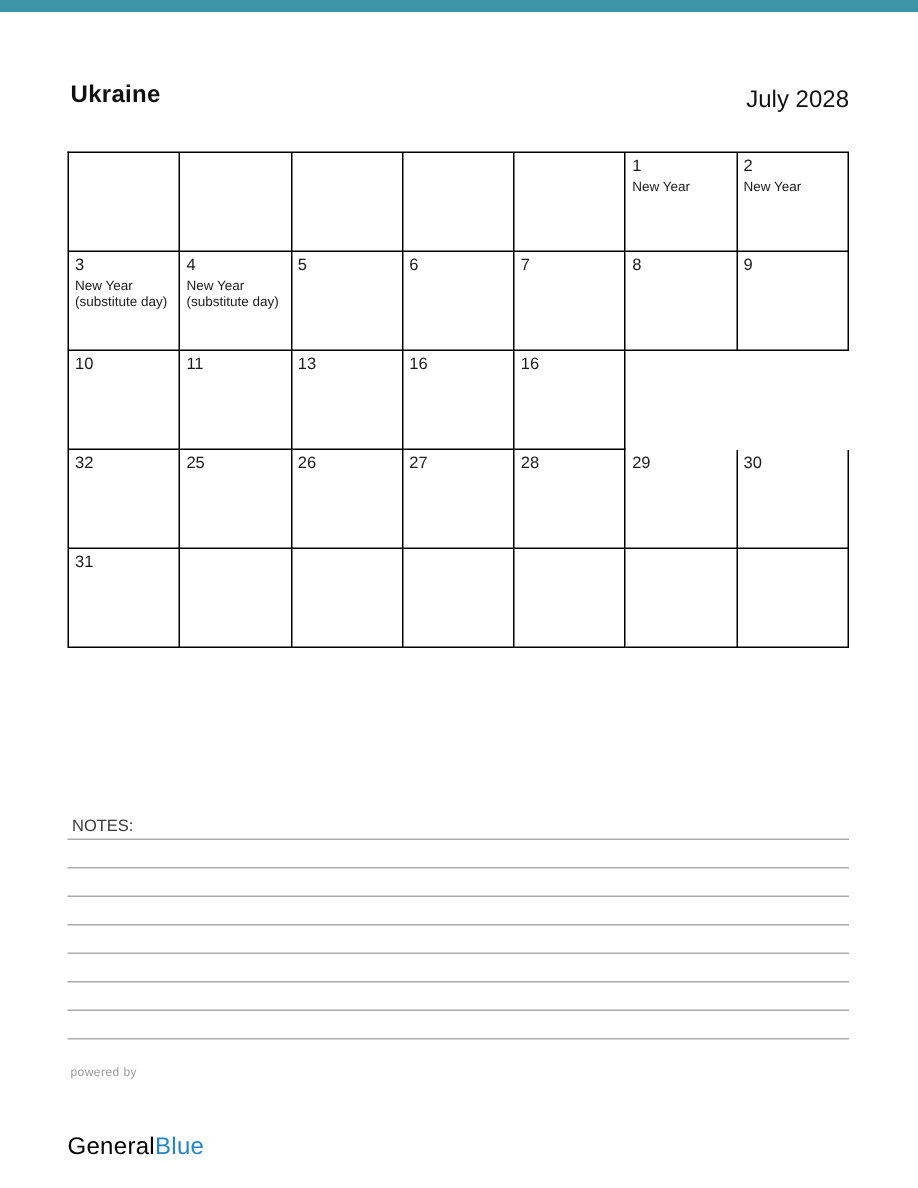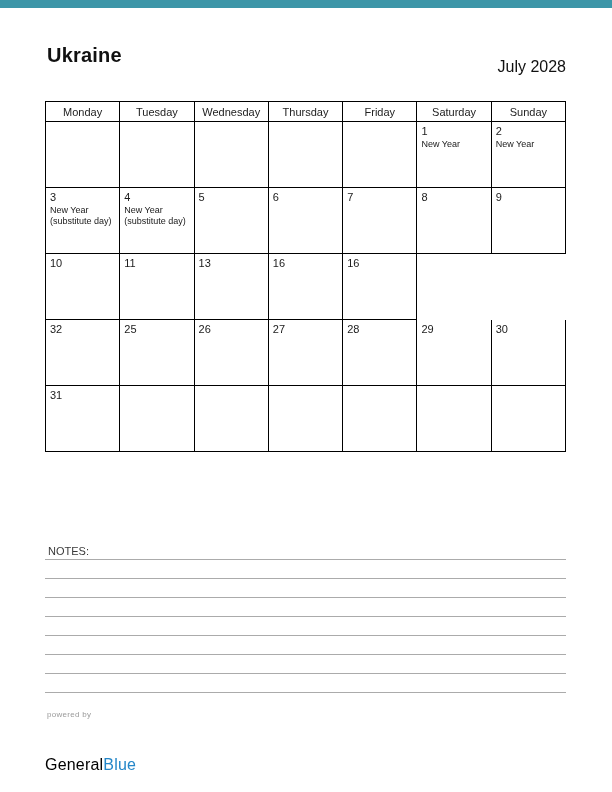--- a/index.html
+++ b/index.html
@@ -16,22 +16,22 @@
   }
   .top-accent-bar {
     position: absolute;
     top: 0; left: 0; right: 0;
     height: 8px;
     background: #3d96a8;
   }
   .country-title {
     position: absolute;
     left: 47px;
-    top: 44px;
-    font-size: 20px;
+    top: 55px;
+    font-size: 16px;
     font-weight: 700;
     letter-spacing: 0.2px;
     color: #111111;
   }
   .month-title {
     position: absolute;
     right: 46px;
     top: 58px;
     font-size: 16px;
     font-weight: 400;
@@ -117,29 +117,20 @@
 <body>
 
 <div class="page">
 
   <div class="top-accent-bar" style="background: rgb(61, 150, 168);"></div>
 
   <div class="country-title">Ukraine</div>
   <div class="month-title">July 2028</div>
 
   <div class="calendar">
-    <div class="cal-header-row">
-        <div class="weekday-cell">Monday</div>
-        <div class="weekday-cell">Tuesday</div>
-        <div class="weekday-cell">Wednesday</div>
-        <div class="weekday-cell">Thursday</div>
-        <div class="weekday-cell">Friday</div>
-        <div class="weekday-cell">Saturday</div>
-        <div class="weekday-cell">Sunday</div>
-      </div>
     <div id="calendar-body">
         <div class="cal-week-row">
           <div class="day-cell"></div>
           <div class="day-cell"></div>
           <div class="day-cell"></div>
           <div class="day-cell"></div>
           <div class="day-cell"></div>
           <div class="day-cell">
             <div class="day-number">1</div>
             <div class="holiday-label">New Year</div>

